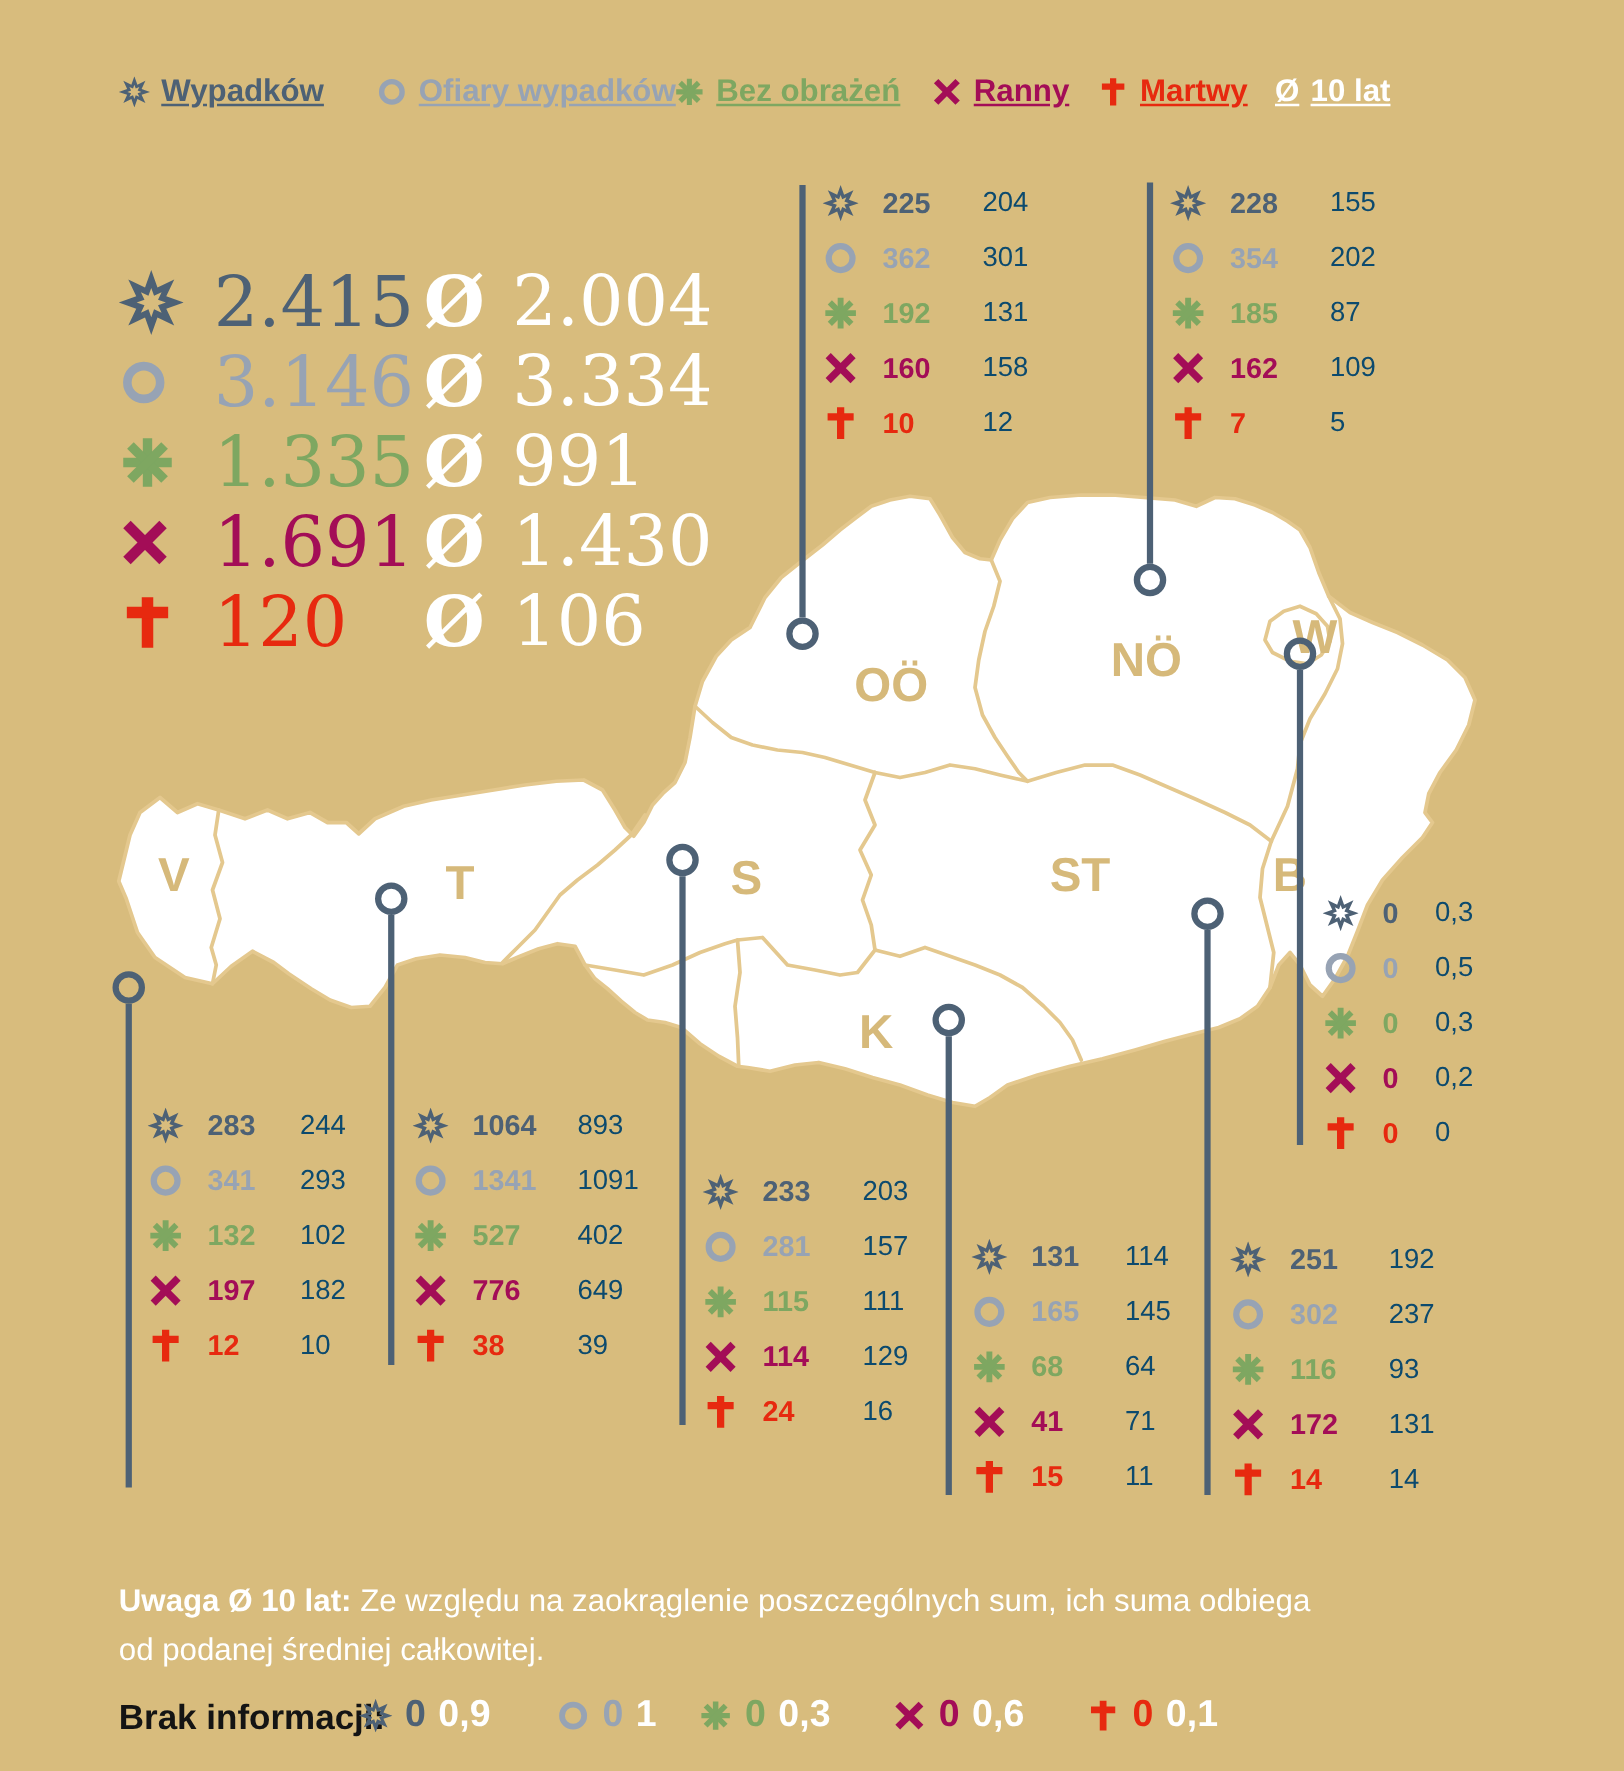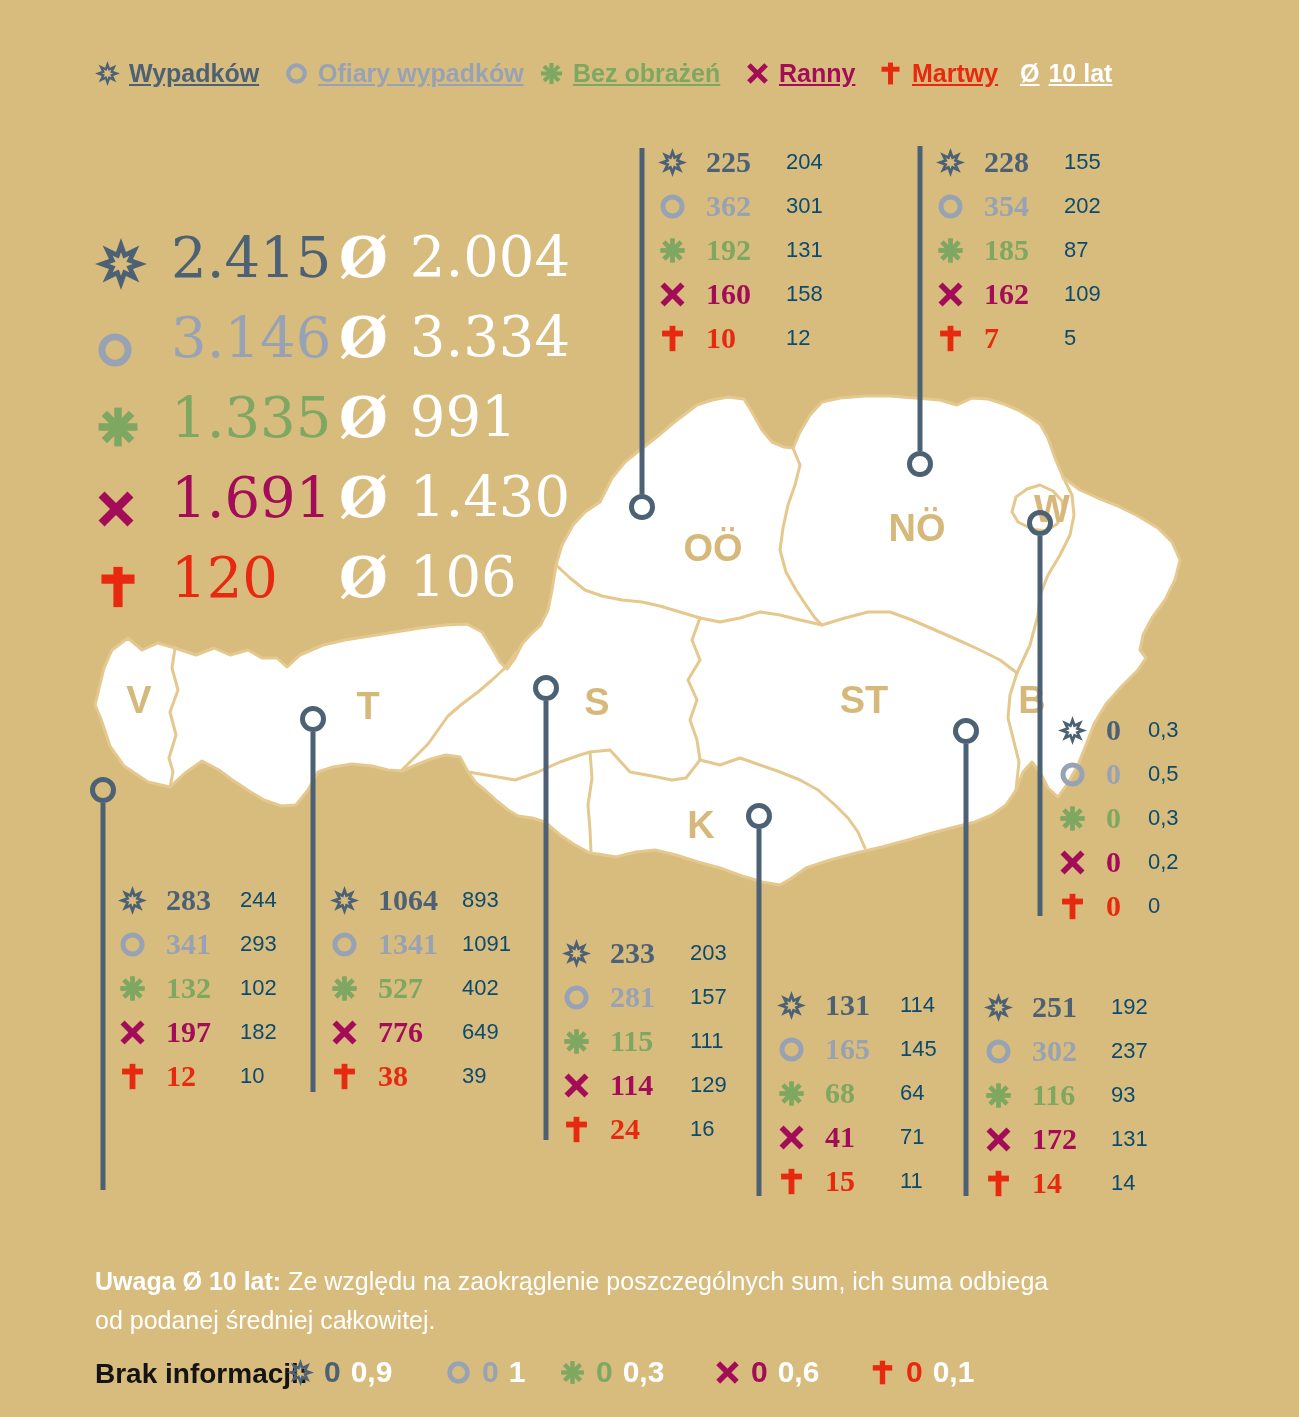--- a/index.html
+++ b/index.html
@@ -15,29 +15,29 @@
   .c-gray{color:#97a3b4;}
   .c-green{color:#7ea761;}
   .c-magenta{color:#a30d57;}
   .c-red{color:#e7290f;}
   .c-white{color:#ffffff;}
   
   .legend-item{position:absolute;top:56px;height:34px;display:flex;align-items:center;gap:9px;
     font-size:25px;font-weight:bold;text-decoration:underline;}
   
   #totals{left:95px;top:210px;}
-  .trow{display:flex;align-items:flex-end;height:64px;margin-top:16px;}
+  .trow{display:flex;align-items:center;height:64px;}
   .trow .tic{width:76px;display:flex;align-items:center;}
   .trow .tval{width:168px;font-family:"DejaVu Serif",serif;font-size:56px;}
   .trow .tavg{display:flex;gap:22px;font-family:"DejaVu Serif",serif;font-size:56px;color:#fff;}
   
   .stats{position:absolute;}
   .srow{display:flex;align-items:center;height:44px;}
   .srow .sic{width:48px;display:flex;align-items:center;}
-  .srow .val{width:var(--vw);font-size:30px;font-weight:bold;font-family:Liberation Serif, serif;}
+  .srow .val{width:var(--vw);font-size:23px;font-weight:bold;}
   .srow .avg{font-size:22px;font-weight:normal;color:#0c4a6e;}
   
   .s25{width:25px;height:25px;}
   .s28{width:29px;height:29px;}
   .s40{width:40px;height:40px;}
   .s42{width:42px;height:42px;}
   .s46{width:46px;height:46px;}
   .s52{width:52px;height:52px;}
   .s27{width:27px;height:27px;}
   .oslash{font-weight:bold;}
@@ -133,21 +133,21 @@
     <circle cx="966" cy="731" r="10.5"></circle>
   </g>
 </svg>
 
 <div class="legend-item c-blue" style="left:95px">
   <svg class="s25">
       <use href="#i-star"></use>
     </svg>
   <span>Wypadków</span>
 </div>
-<div class="legend-item c-gray" style="left:284px">
+<div class="legend-item c-gray" style="left:301px">
   <svg class="s25">
       <use href="#i-ring"></use>
     </svg>
   <span>Ofiary wypadków</span>
 </div>
 <div class="legend-item c-green" style="left:539px">
   <svg class="s25">
       <use href="#i-ast"></use>
     </svg>
   <span>Bez obrażeń</span>

